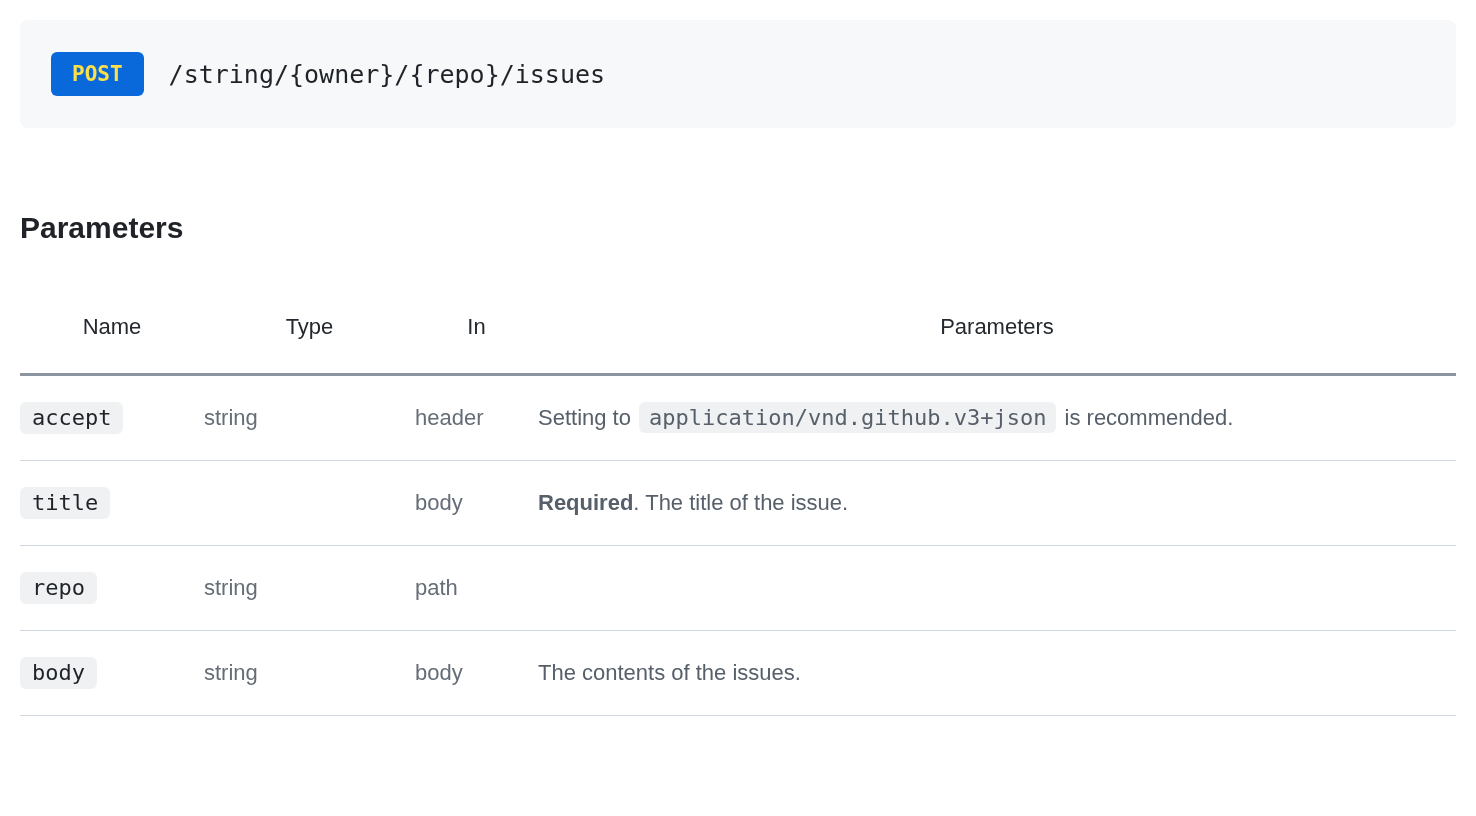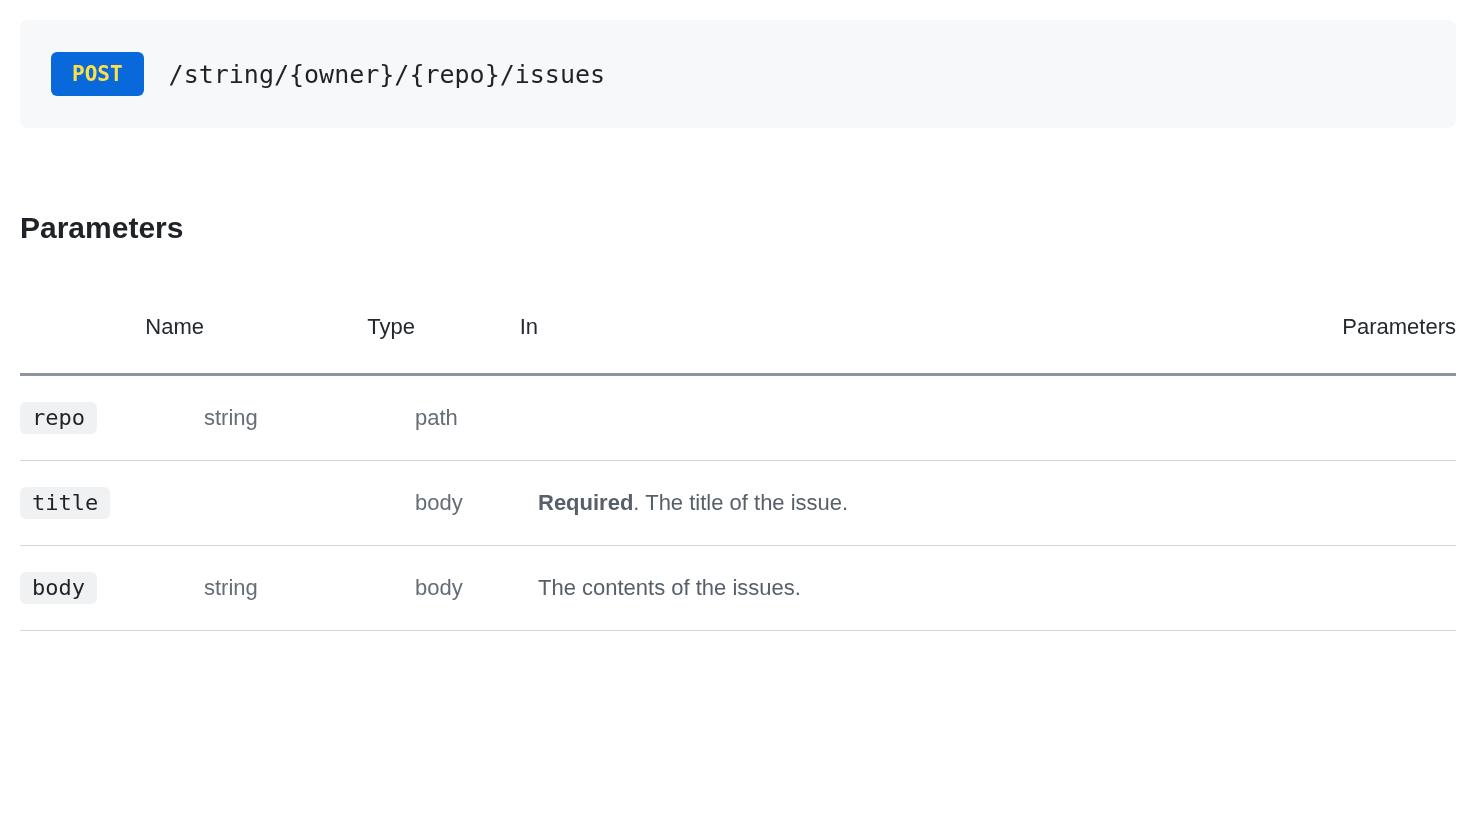--- a/index.html
+++ b/index.html
@@ -60,21 +60,21 @@
     color: var(--text-dark);
   }
 
   .params-table {
     width: 100%;
     border-collapse: collapse;
     margin-top: 66px;
     table-layout: fixed;
   }
   .params-table th {
-    text-align: right;
+    text-align: center;
     font-weight: 400;
     font-size: 22px;
     line-height: 30px;
     color: var(--text-header);
     padding: 0 0 31px 0;
     border-bottom: 3px solid var(--thick-border);
   }
   .params-table td {
     padding: 26px 0;
     border-bottom: 1px solid var(--row-border);
@@ -131,30 +131,36 @@
     <thead>
       <tr>
         <th>Name</th>
         <th>Type</th>
         <th>In</th>
         <th>Parameters</th>
       </tr>
     </thead>
     <tbody>
         <tr>
-          <td><code class="param-chip">repo</code></td>
+          <td><code class="param-chip">accept</code></td>
           <td>string</td>
-          <td>path</td>
-          <td class="desc"></td>
+          <td>header</td>
+          <td class="desc"><span>Setting to </span><code class="inline-code">application/vnd.github.v3+json</code><span> is recommended.</span></td>
         </tr>
         <tr>
           <td><code class="param-chip">title</code></td>
           <td></td>
           <td>body</td>
           <td class="desc"><strong class="required">Required</strong><span>. The title of the issue.</span></td>
+        </tr>
+        <tr>
+          <td><code class="param-chip">repo</code></td>
+          <td>string</td>
+          <td>path</td>
+          <td class="desc"></td>
         </tr>
         <tr>
           <td><code class="param-chip">body</code></td>
           <td>string</td>
           <td>body</td>
           <td class="desc"><span>The contents of the issues.</span></td>
         </tr>
       </tbody>
   </table>
 

